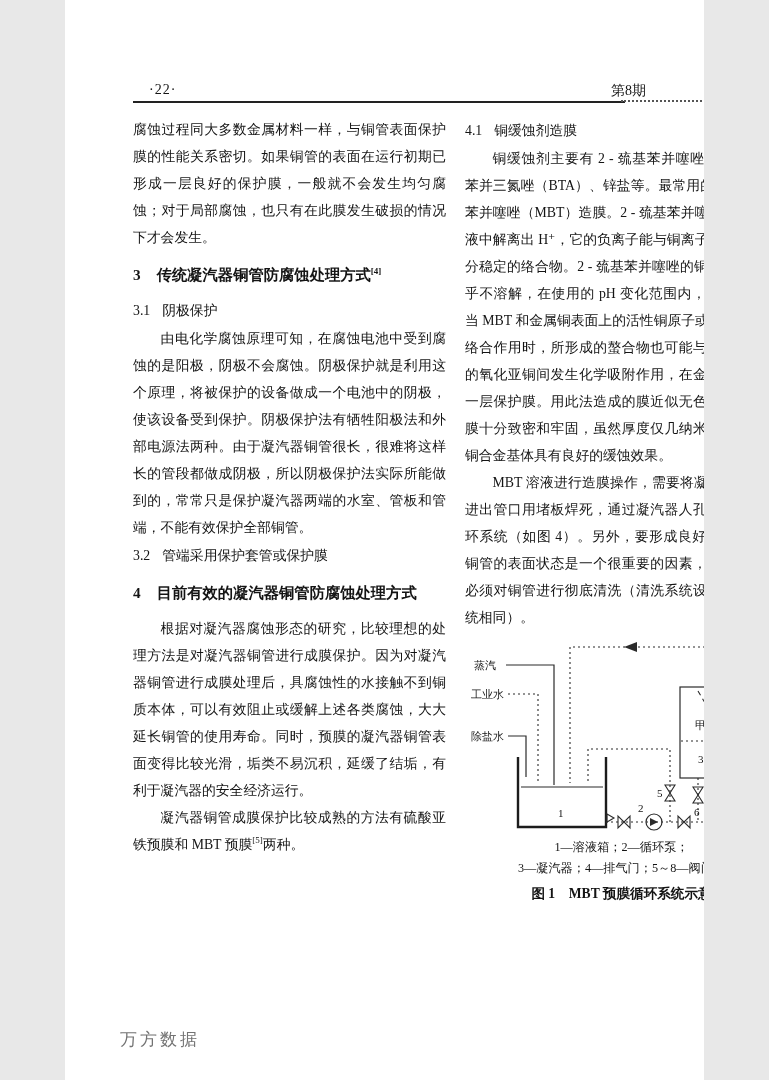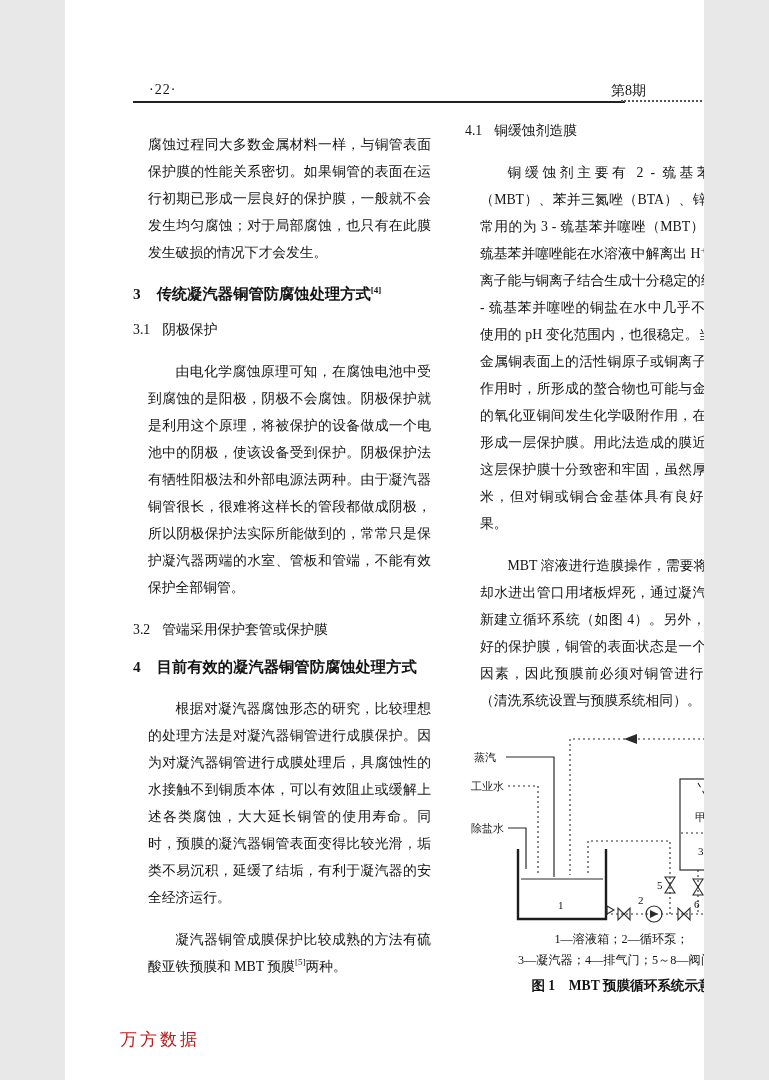--- a/index.html
+++ b/index.html
@@ -11,42 +11,42 @@
   
   .hdr-pageno{position:absolute;left:84px;top:82px;font-size:14px;letter-spacing:1px;}
   .hdr-journal{position:absolute;left:0;right:0;top:80px;text-align:center;font-size:15px;letter-spacing:9px;font-weight:bold;}
   .hdr-issue{position:absolute;right:58px;top:82px;font-size:14px;}
   .hdr-rule-solid{position:absolute;left:68px;top:101px;width:492px;border-top:2px solid #222;}
   .hdr-rule-dotted{position:absolute;left:556px;top:100px;width:157px;border-top:2px dotted #555;}
   
   .col{position:absolute;top:116px;width:313px;font-size:13.8px;line-height:27px;text-align:justify;}
   .col-left{left:68px;}
   .col-right{left:400px;}
-  p.para{margin:15px;text-indent:2em;}
+  p.para{margin:0;text-indent:2em;}
   p.para.cont{text-indent:0;}
   .sec-head{font-size:15.3px;font-weight:bold;line-height:26px;margin:11px 0 9px;text-align:left;text-indent:0;}
   .sec-head .num{margin-right:16px;}
   .sub-head{font-size:13.8px;font-weight:normal;line-height:27px;margin:1px 0;text-align:left;text-indent:0;}
   .sub-head .num{margin-right:12px;}
   sup.ref{font-size:9px;line-height:0;vertical-align:super;}
   
   .figure{margin:6px 0 2px;}
   .fig-svg{display:block;margin:0 auto;}
   .fig-cap{margin:0;text-align:center;font-size:12.2px;line-height:21px;text-indent:0;}
   .fig-title{margin:3px 0 7px;text-align:center;font-size:13.6px;font-weight:bold;line-height:24px;text-indent:0;}
   
   .dg-line{stroke:#2b2b2b;stroke-width:1.2;fill:none;}
   .dg-dot{stroke:#2b2b2b;stroke-width:1.1;fill:none;stroke-dasharray:2 3;}
   .dg-dash{stroke:#2b2b2b;stroke-width:1.1;fill:none;stroke-dasharray:5 4;}
   .dg-thick{stroke:#1c1c1c;stroke-width:2.4;fill:none;}
   .dg-valve{stroke:#2b2b2b;stroke-width:1.1;fill:none;}
   .dg-fill{fill:#2b2b2b;stroke:none;}
   .dg-txt{font-family:"Liberation Serif","DejaVu Serif",serif;font-size:11px;fill:#141414;}
   
-  .watermark{position:absolute;left:55px;top:1028px;font-size:17px;color:#b91c1c;letter-spacing:3px;}
+  .watermark{position:absolute;left:55px;top:1028px;font-size:17px;color:#737373;letter-spacing:3px;}
 </style>
 </head>
 <body>
 
 <div class="page">
 
   <div class="hdr-pageno">·22·</div>
   <div class="hdr-issue">第8期</div>
   <div class="hdr-rule-solid"></div>
   <div class="hdr-rule-dotted"></div>

